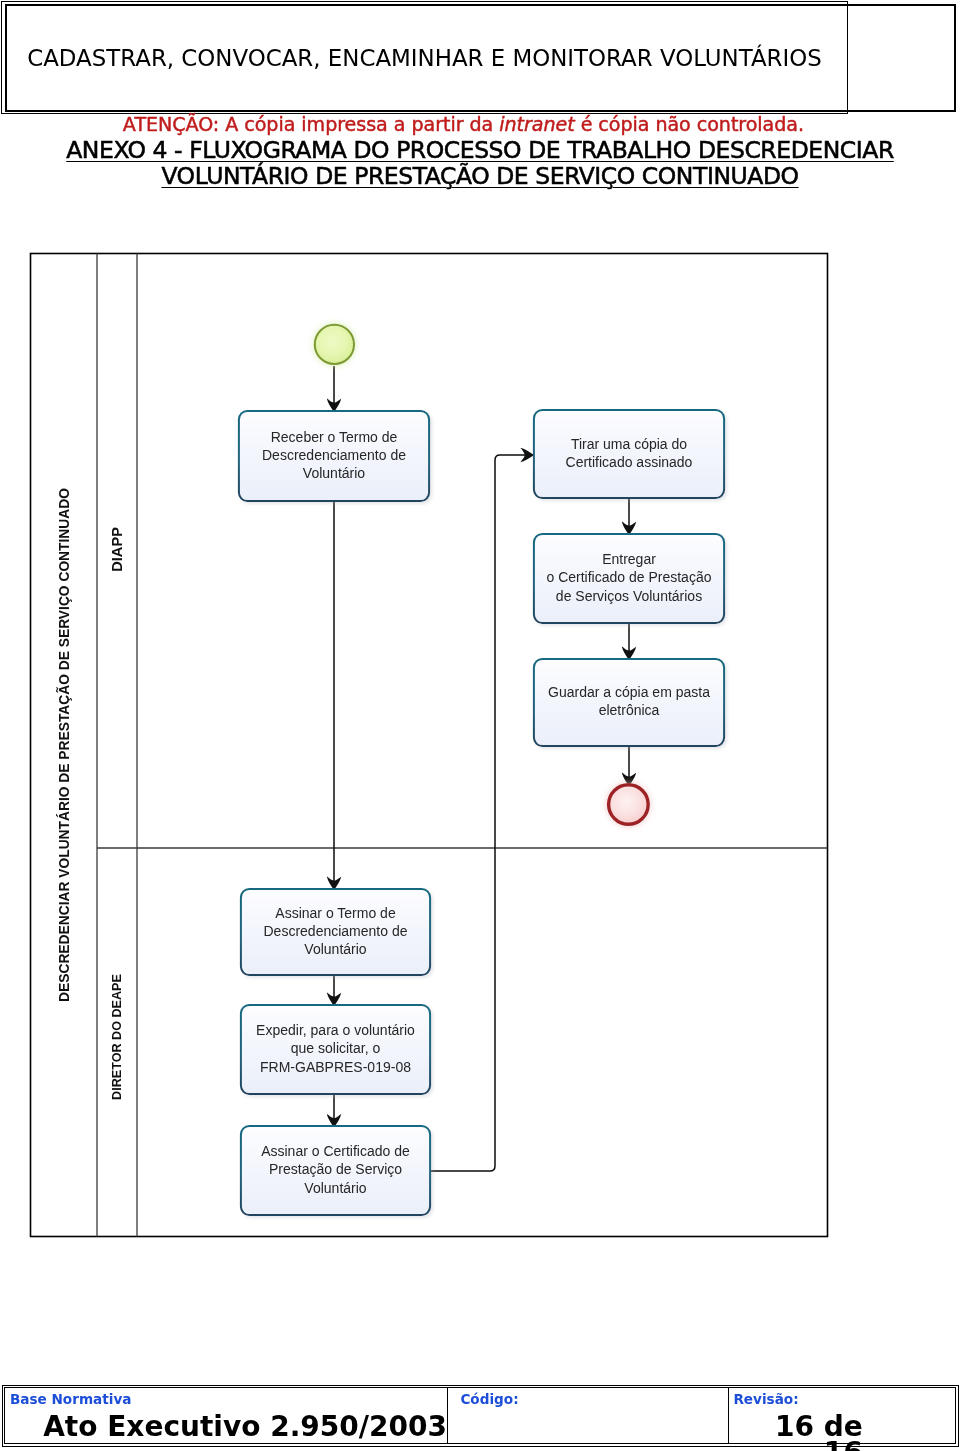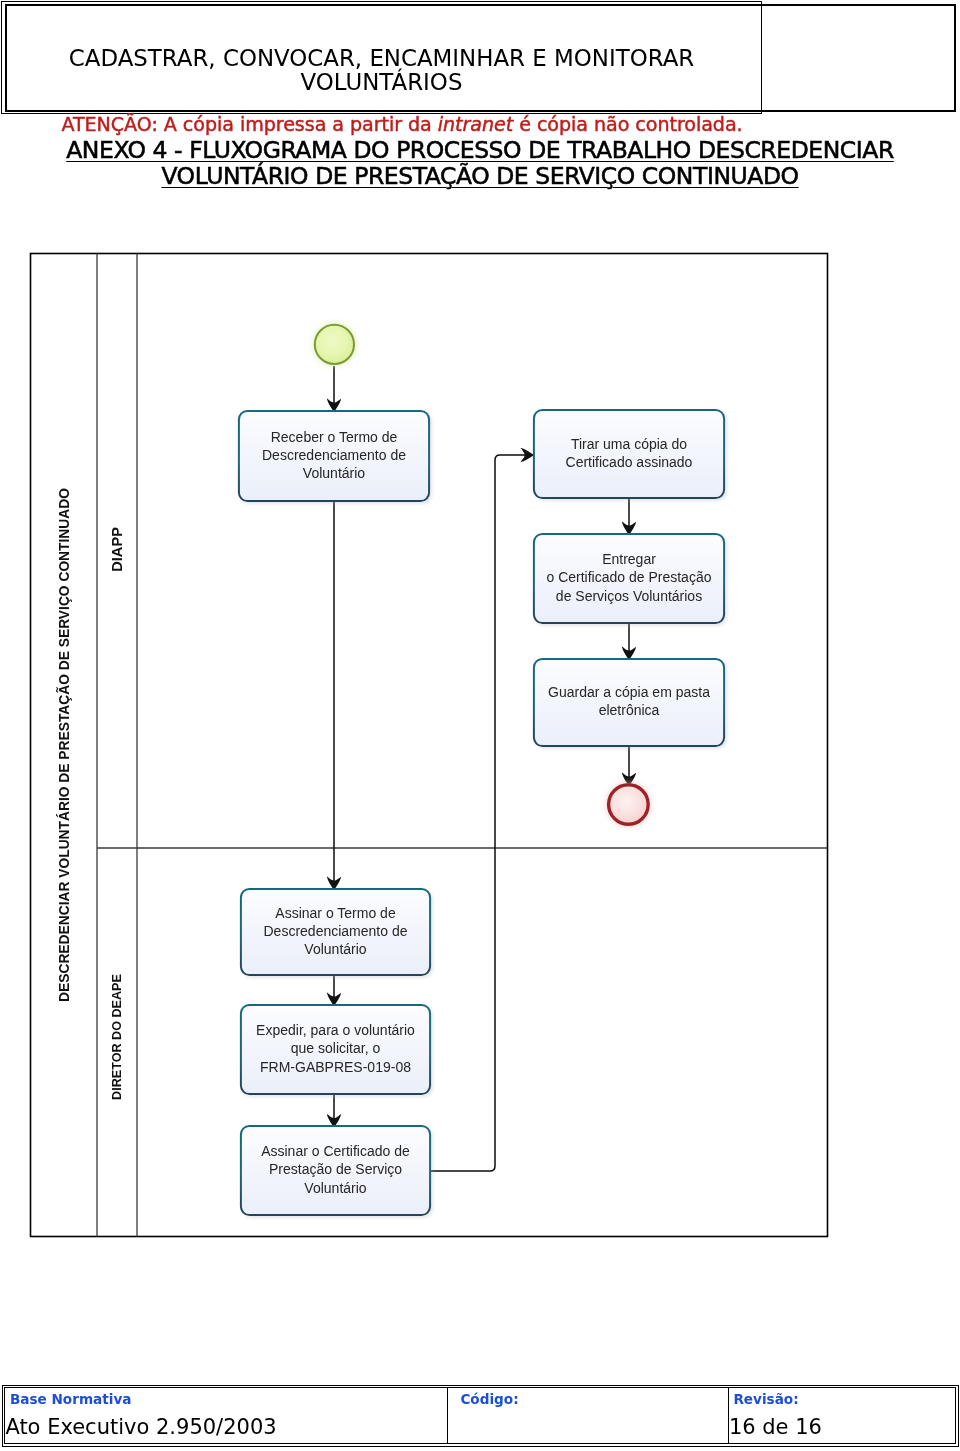--- a/index.html
+++ b/index.html
@@ -1,46 +1,46 @@
 <!DOCTYPE html>
 <html><head>
 <meta charset="utf-8">
 <title>RAD-GABPRES-019</title>
 <style>
   html,body{margin:0;padding:0;}
   body{width:960px;height:1451px;background:#ffffff;font-family:"Liberation Sans",sans-serif;overflow:hidden;position:relative;}
   #page{position:absolute;left:0;top:0;width:960px;height:1451px;}
 
   
-  .hdr-outer{position:absolute;left:1px;top:1px;width:761px;height:113px;border:1.4px solid #000;box-sizing:border-box;}
+  .hdr-outer{position:absolute;left:1px;top:1px;width:847px;height:113px;border:1.4px solid #000;box-sizing:border-box;}
   .hdr-inner{position:absolute;left:2.6px;top:2.2px;width:951.5px;height:107.5px;border:2px solid #000;box-sizing:border-box;}
   .hdr-title{position:absolute;left:0;right:0;top:43.5px;text-align:center;font-size:22.9px;font-weight:normal;
              color:#000;font-family:"DejaVu Sans",sans-serif;line-height:24px;}
 
   
-  .attn{position:absolute;left:0;top:114px;width:804px;text-align:center;font-size:19.1px;font-weight:normal;
+  .attn{position:absolute;left:0;top:114px;width:804px;text-align:right;font-size:19.1px;font-weight:normal;
         color:#c01c1c;font-family:"DejaVu Sans",sans-serif;line-height:21px;
         -webkit-text-stroke:0.45px #c01c1c;letter-spacing:-0.05px;}
   .attn i{font-style:italic;}
   .doctitle{position:absolute;left:0;top:136.5px;width:960px;text-align:center;font-size:23.5px;font-weight:normal;
             color:#000;font-family:"DejaVu Sans",sans-serif;line-height:26.6px;
             -webkit-text-stroke:0.55px #000;letter-spacing:-0.45px;}
   .doctitle span{text-decoration:underline;text-underline-offset:3.2px;text-decoration-thickness:1.3px;}
 
   
   #flow{position:absolute;left:0;top:0;width:960px;height:1451px;}
 
   
   .foot-outer{position:absolute;left:2px;top:1385px;width:956.5px;height:62px;border:1.3px solid #000;box-sizing:border-box;}
   .foot{position:absolute;left:4.4px;top:1387.4px;width:951.5px;height:57px;border:1.5px solid #000;
         box-sizing:border-box;display:flex;font-family:"DejaVu Sans",sans-serif;}
   .fcell{border-right:1.5px solid #000;box-sizing:border-box;position:relative;}
   .fcell:last-child{border-right:none;}
   .flab{position:absolute;left:4.5px;top:3.5px;font-size:13.6px;font-weight:bold;color:#1d4ed8;line-height:15px;}
-  .fval{position:absolute;left:0;right:0;top:26px;text-align:left;font-size:21px;font-weight:normal;color:#000;line-height:26px;}
+  .fval{position:absolute;left:0;right:0;top:26px;text-align:right;font-size:28px;font-weight:bold;color:#000;line-height:26px;}
 </style>
 </head>
 <body>
 
 <div id="page">
 
   <div class="hdr-outer">
     <div class="hdr-inner"></div>
     <div class="hdr-title">CADASTRAR, CONVOCAR, ENCAMINHAR E MONITORAR VOLUNTÁRIOS</div>
   </div>

